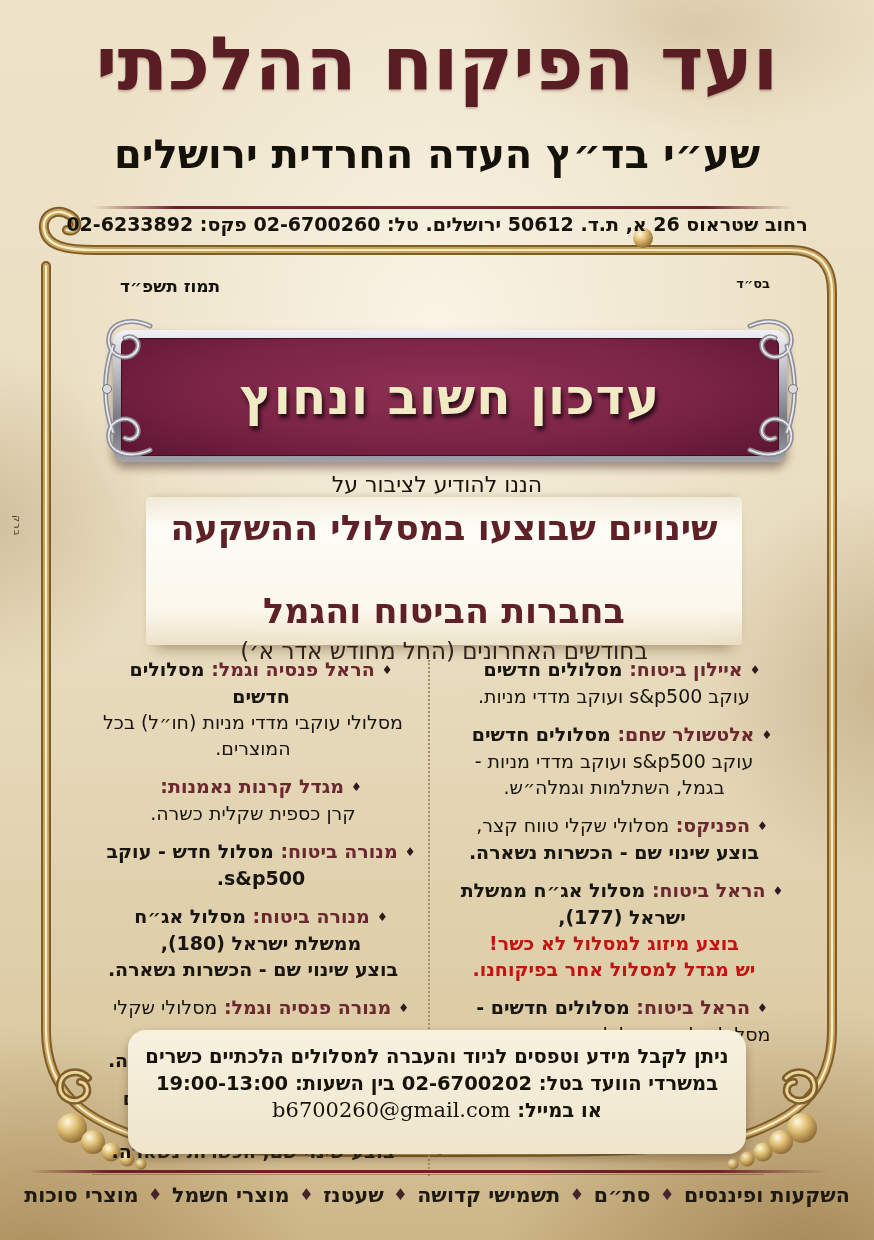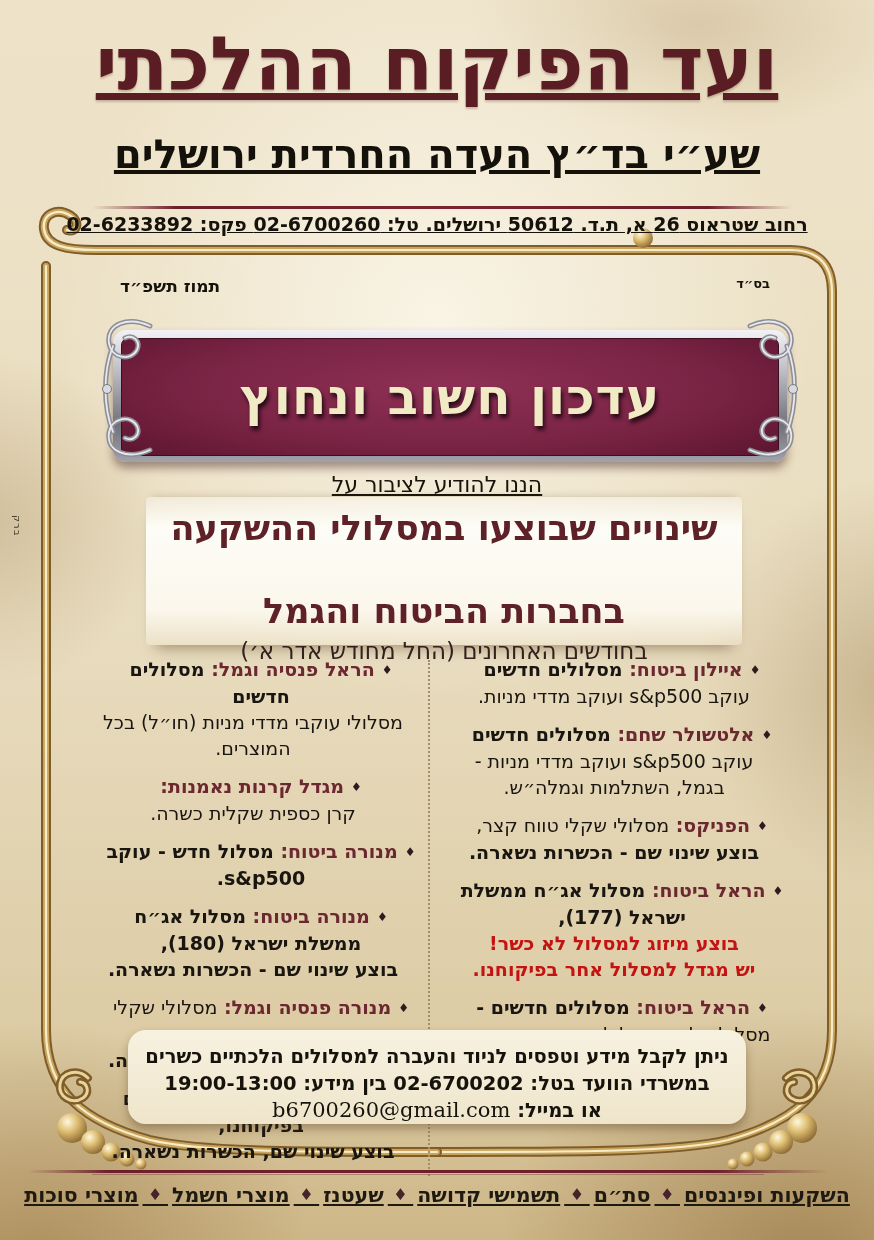--- a/index.html
+++ b/index.html
@@ -10,21 +10,21 @@
     background-image:
       radial-gradient(ellipse 60% 42% at 50% 26%, rgba(253,249,238,.8), rgba(253,249,238,0) 72%),
       radial-gradient(ellipse 50% 30% at 92% 102%, rgba(140,105,55,.6), rgba(140,105,55,0) 70%),
       radial-gradient(ellipse 45% 28% at 4% 102%, rgba(148,112,60,.55), rgba(148,112,60,0) 70%),
       radial-gradient(ellipse 30% 22% at 102% 55%, rgba(150,118,68,.38), rgba(150,118,68,0) 75%),
       radial-gradient(ellipse 28% 18% at -2% 42%, rgba(150,118,68,.30), rgba(150,118,68,0) 75%),
       radial-gradient(ellipse 35% 12% at 80% 2%, rgba(160,128,78,.25), rgba(160,128,78,0) 75%),
       linear-gradient(180deg,#eee3c9 0%,#e9ddc0 50%,#dccba4 84%,#cdb687 100%);
   }
   .abs{position:absolute;}
-  .ctr{width:100%;text-align:center;text-decoration:underline;}
+  .ctr{width:100%;text-align:center;}
 
   
   .org-title{top:26px;font-size:74px;line-height:1.02;font-weight:700;color:#5a1d23;
     text-shadow:0 2px 2px rgba(80,30,25,.25);z-index:2;}
   .org-subtitle{top:131px;font-size:40px;font-weight:700;color:#14100a;z-index:2;}
   .header-divider{top:206px;left:92px;width:700px;height:3px;border-radius:2px;z-index:2;
     background:linear-gradient(90deg,rgba(110,31,42,0),#6e1f2a 12%,#7a2430 50%,#6e1f2a 88%,rgba(110,31,42,0));}
   .address{top:213px;font-size:19px;font-weight:700;color:#15110b;z-index:2;}
   .bsd{top:276px;right:104px;font-size:13px;font-weight:700;color:#15110b;z-index:2;}
   .date{top:276px;left:120px;font-size:17px;font-weight:700;color:#15110b;z-index:2;}
@@ -62,21 +62,21 @@
   .bullet-item{margin-bottom:12px;text-align:center;}
   .b-line{line-height:26px;}
   .b-line.cont{padding-right:16px;}
   .diamond{color:#2e1a20;font-size:12px;margin-left:7px;vertical-align:2px;}
   .seg-brand{color:#6b2830;font-weight:700;}
   .seg-bold{color:#191510;font-weight:700;}
   .seg-normal{color:#191510;}
   .seg-red{color:#c31313;font-weight:700;}
 
   
-  .contact-box{top:1030px;left:128px;width:618px;height:94px;border-radius:18px;z-index:2;text-align:center;
+  .contact-box{top:1030px;left:128px;width:618px;height:124px;border-radius:18px;z-index:2;text-align:center;
     background:linear-gradient(180deg,#f7f1e0,#efe5cb);
     box-shadow:0 5px 10px rgba(80,55,25,.4);}
   .c-line{font-size:19.5px;line-height:27px;font-weight:700;color:#16120c;}
   .c-line.first{margin-top:13px;}
   .email{font-family:"DejaVu Serif",serif;font-weight:400;font-size:21px;}
 
   
   .footer-divider{top:1170px;left:28px;width:800px;height:3px;z-index:2;
     background:linear-gradient(90deg,rgba(110,31,42,0),#6e1f2a 10%,#6e1f2a 86%,rgba(110,31,42,0));}
   .footer-divider::after{content:"";position:absolute;top:4px;left:8%;width:84%;height:1px;background:rgba(110,31,42,.35);}
@@ -225,21 +225,21 @@
         </div>
         <div class="bullet-item">
           <div class="b-line first"><span class="diamond">♦</span><span class="seg-bold">בכלל המסלולים עוקבי מדדים בפיקוחנו,</span></div>
           <div class="b-line cont"><span class="seg-bold">בוצע שינוי שם, הכשרות נשארה.</span></div>
         </div>
       </div>
   </div>
 
   <div class="abs contact-box">
     <div class="c-line first">ניתן לקבל מידע וטפסים לניוד והעברה למסלולים הלכתיים כשרים</div>
-    <div class="c-line"><span>במשרדי הוועד בטל: </span><span>02-6700202</span><span> בין מידע: </span><span>19:00-13:00</span></div>
+    <div class="c-line"><span>במשרדי הוועד בטל: </span><span>02-6700202</span><span> בין השעות: </span><span>19:00-13:00</span></div>
     <div class="c-line"><span>או במייל: </span><span class="email">b6700260@gmail.com</span></div>
   </div>
 
   <div class="abs footer-divider"></div>
   <div id="footer-cats" class="abs ctr footer-cats"><span class="cat">השקעות ופיננסים</span><span class="cat-sep"> ♦ </span><span class="cat">סת״ם</span><span class="cat-sep"> ♦ </span><span class="cat">תשמישי קדושה</span><span class="cat-sep"> ♦ </span><span class="cat">שעטנז</span><span class="cat-sep"> ♦ </span><span class="cat">מוצרי חשמל</span><span class="cat-sep"> ♦ </span><span class="cat">מוצרי סוכות</span></div>
 
   <div class="abs side-credit">ברק</div>
 </div>
 
 </body></html>

